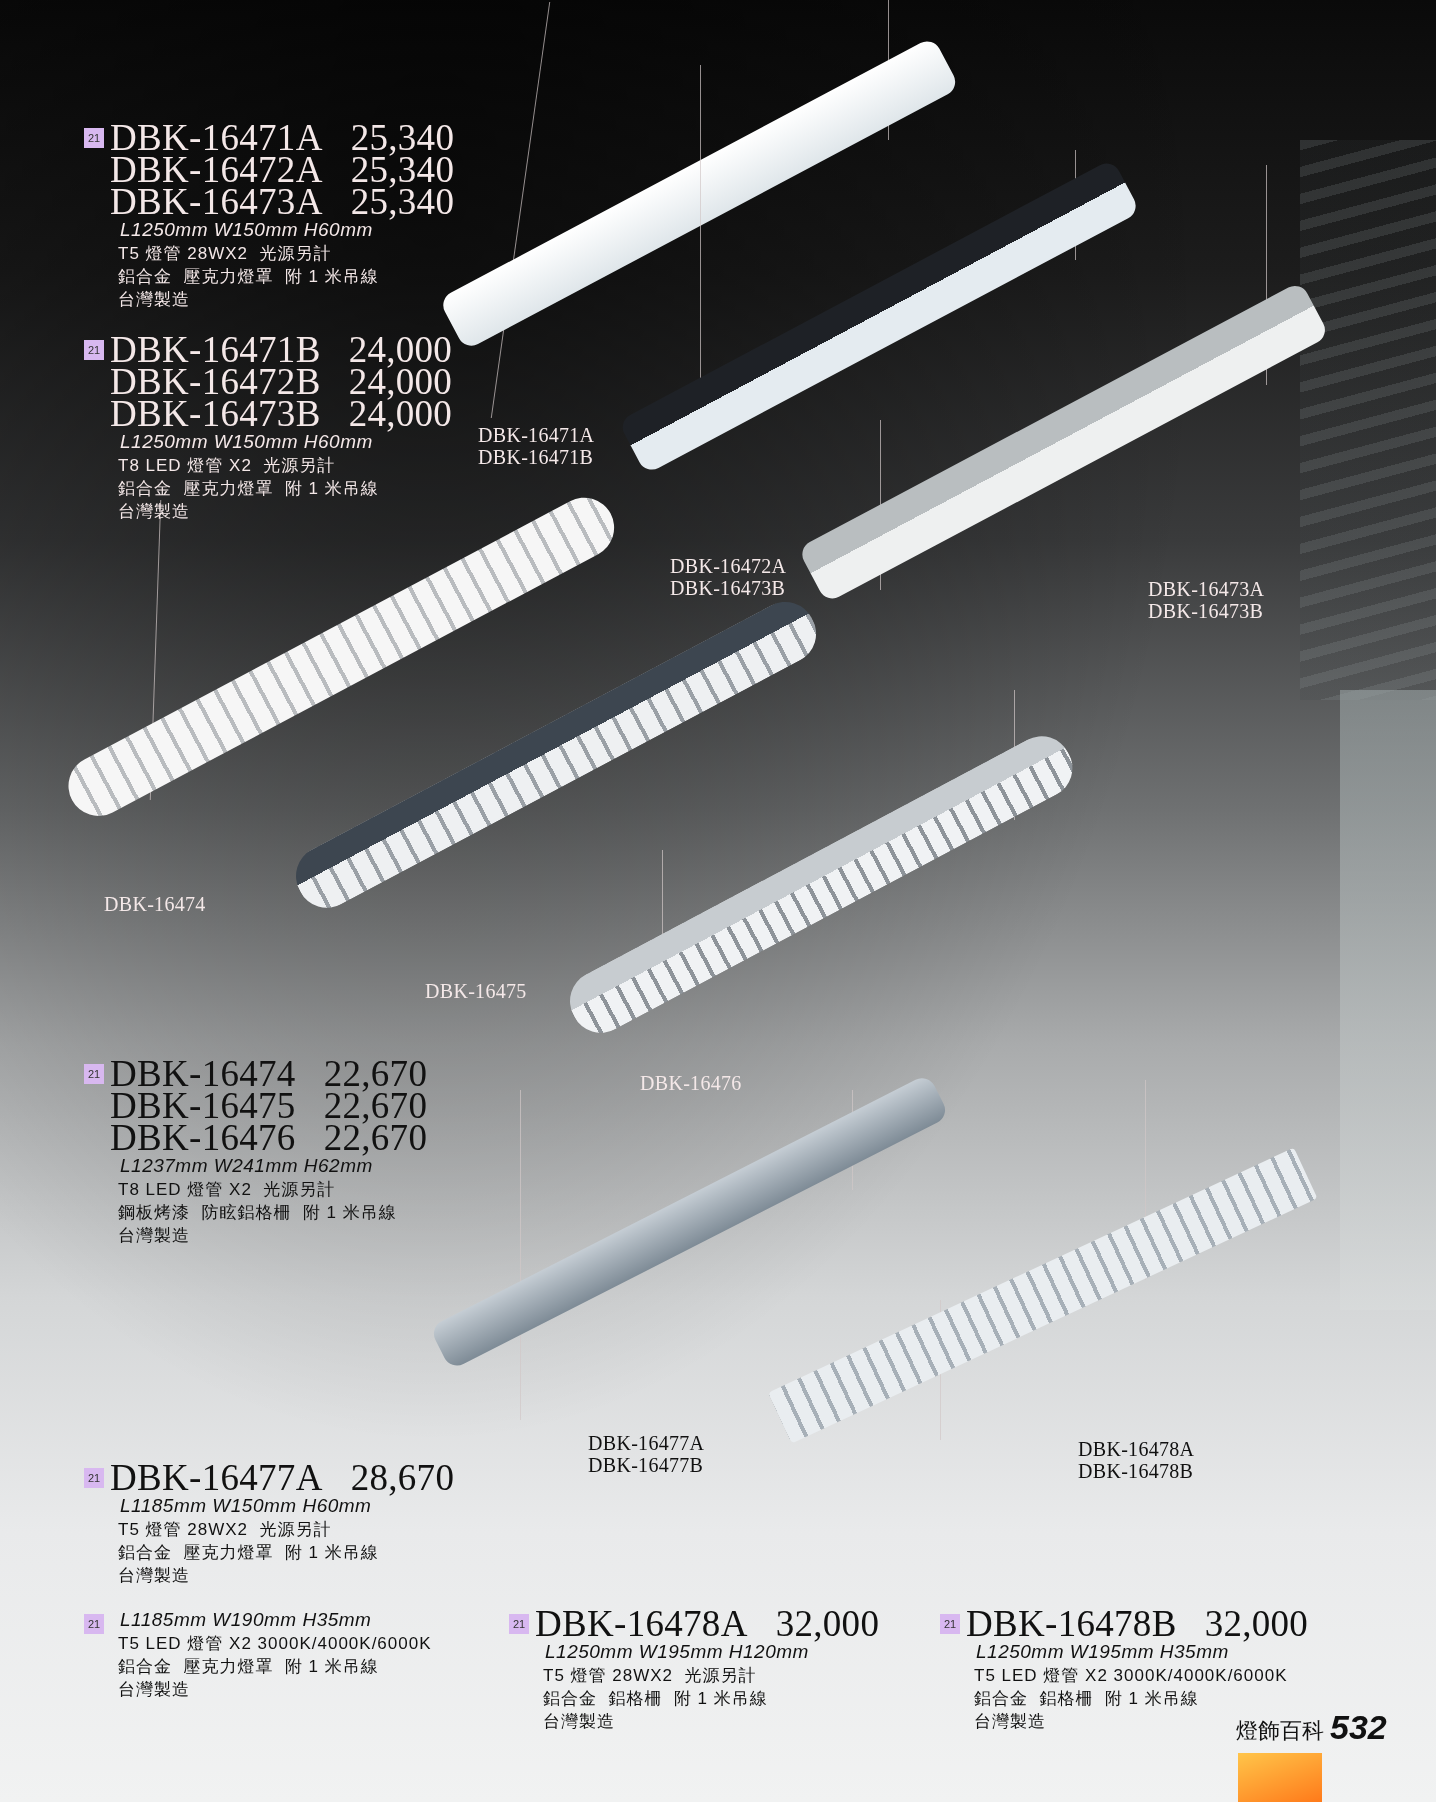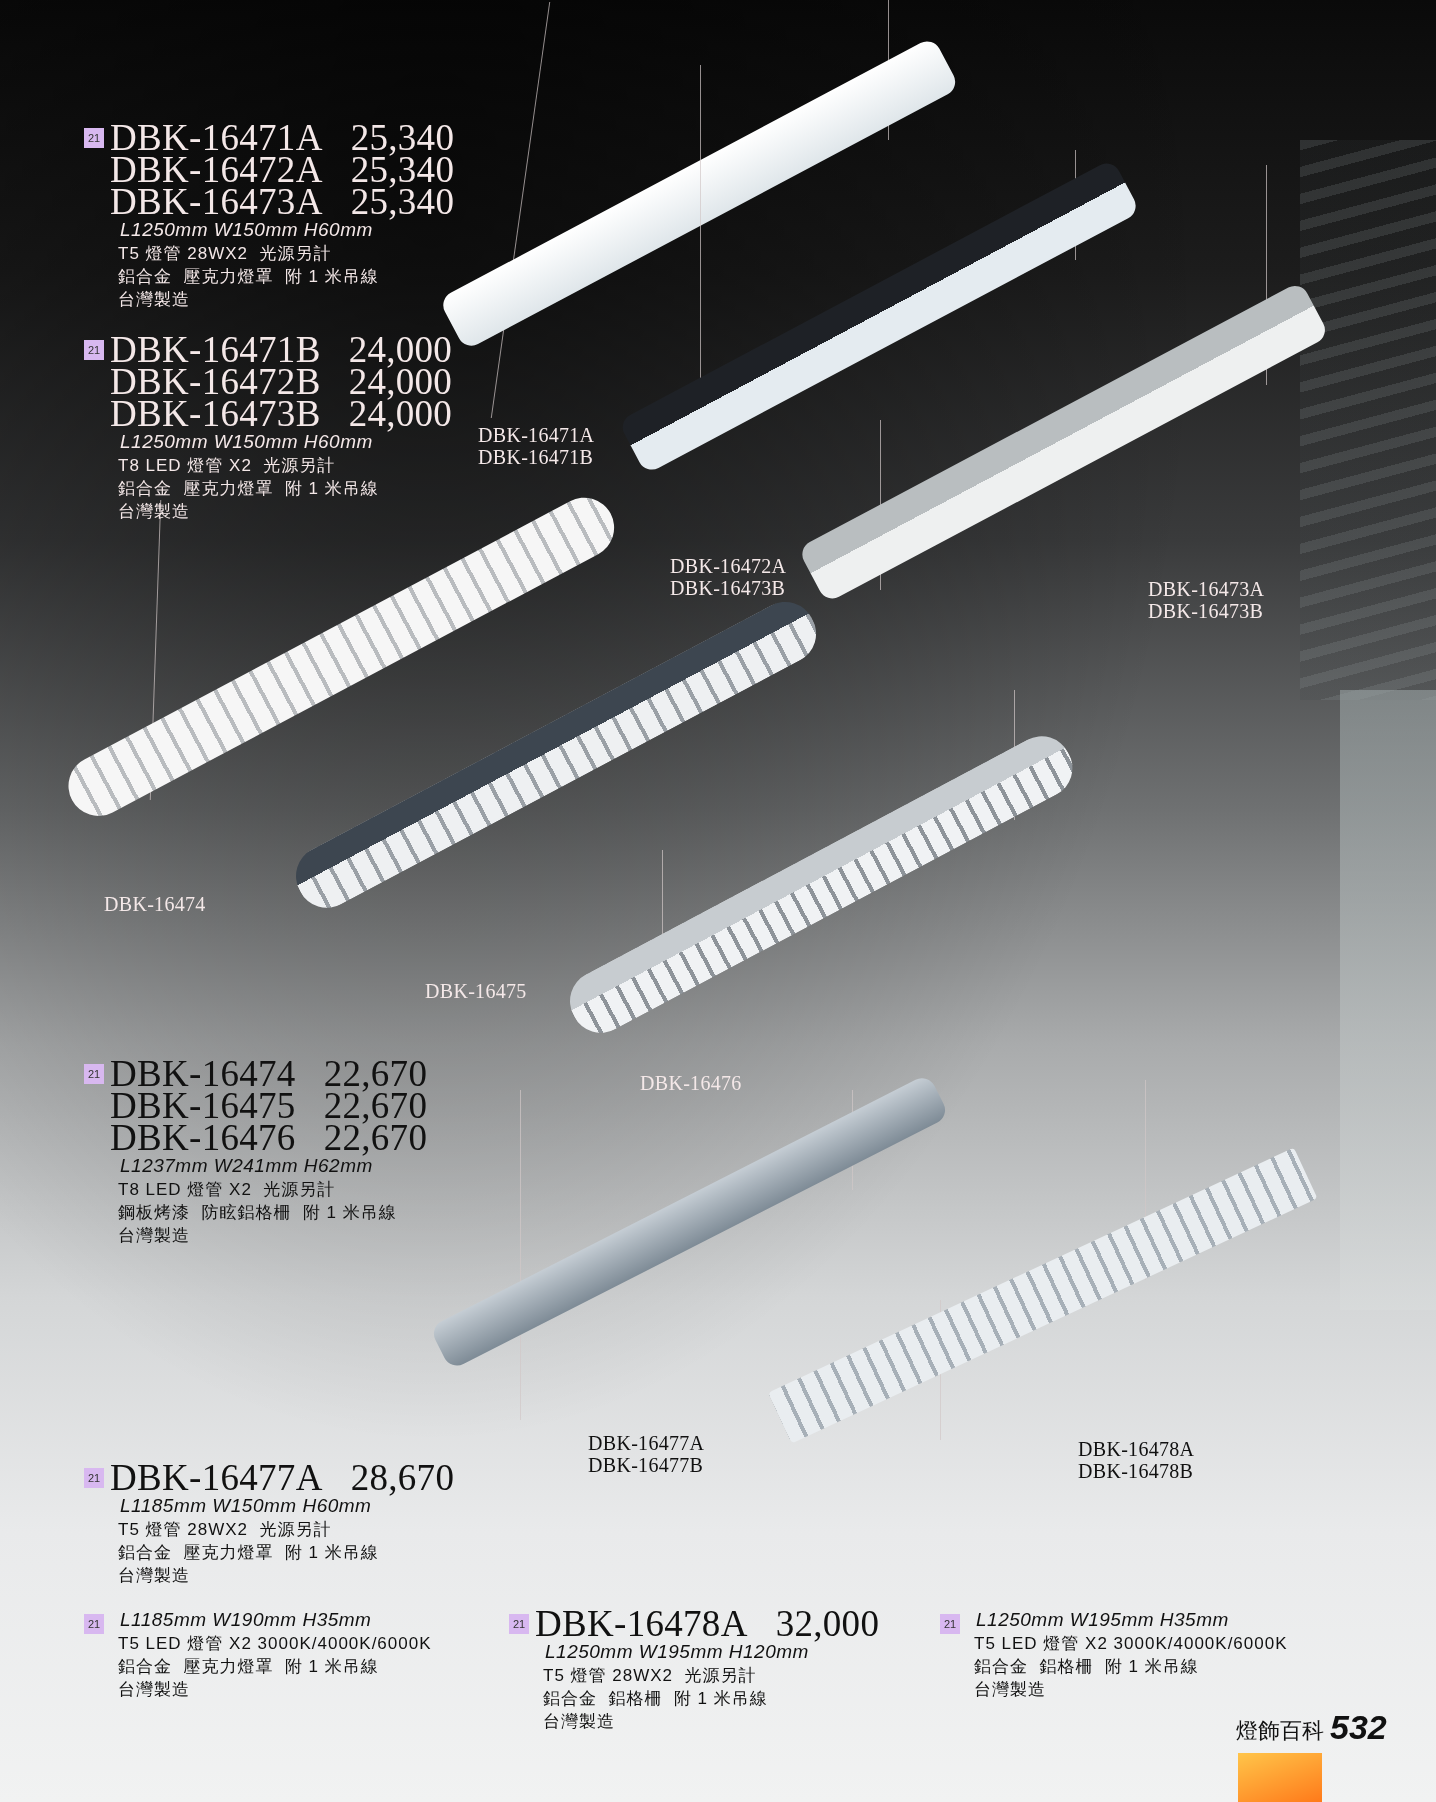--- a/index.html
+++ b/index.html
@@ -139,20 +139,21 @@
     <span class="badge">21</span>
     <div class="model-line"><span>DBK-16478A</span><span class="price">32,000</span></div>
     <div class="dims">L1250mm  W195mm  H120mm</div>
     <div class="spec">T5 燈管 28WX2  光源另計</div>
     <div class="spec">鋁合金  鋁格柵  附 1 米吊線</div>
     <div class="spec">台灣製造</div>
   </div>
 
   <div class="block dark" style="left:966px;top:1608px;">
     <span class="badge">21</span>
+    <div class="model-line"><span>DBK-16478B</span><span class="price">32,000</span></div>
     <div class="dims">L1250mm  W195mm  H35mm</div>
     <div class="spec">T5 LED 燈管 X2 3000K/4000K/6000K</div>
     <div class="spec">鋁合金  鋁格柵  附 1 米吊線</div>
     <div class="spec">台灣製造</div>
   </div>
 
   <div class="footer-title">燈飾百科</div>
   <div class="footer-num">532</div>
   <div class="footer-tab"></div>
 </div>

